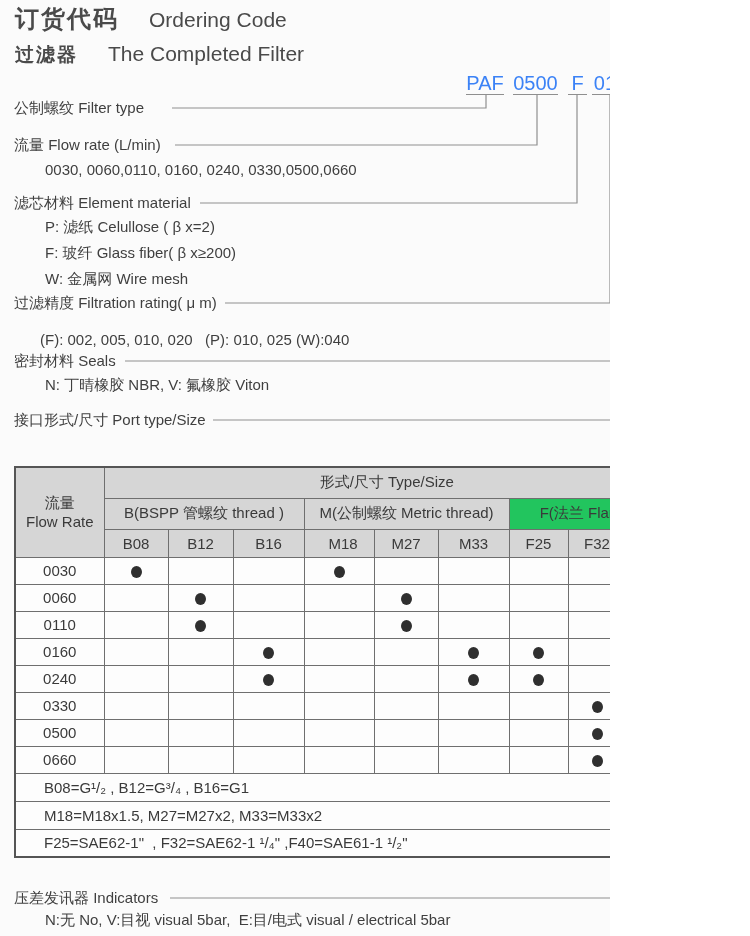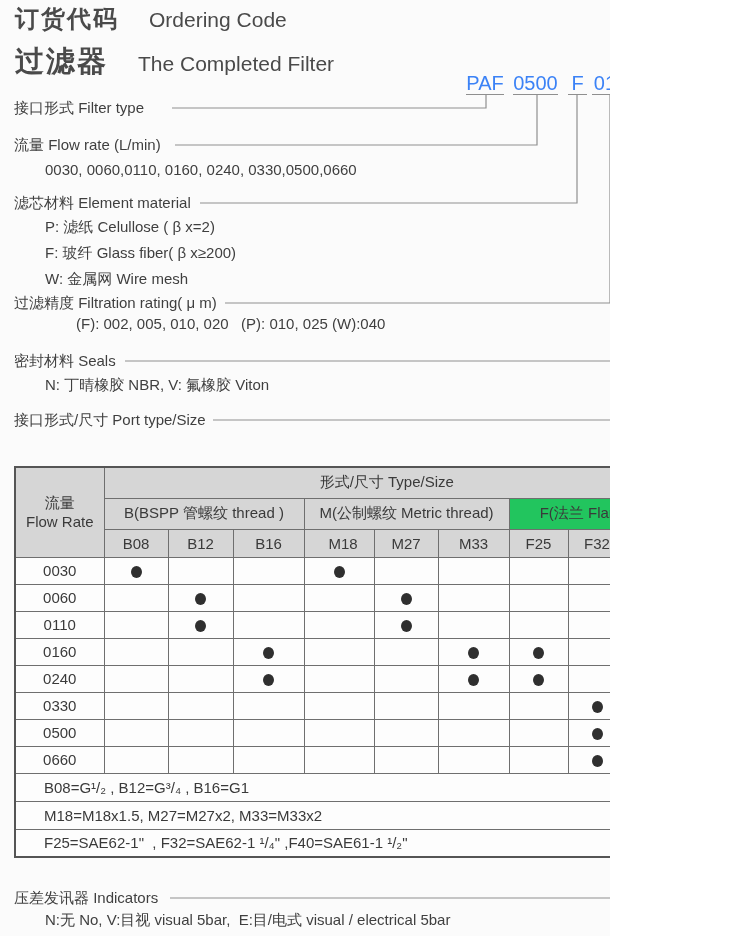--- a/index.html
+++ b/index.html
@@ -12,21 +12,21 @@
     font-family: "Liberation Sans", "DejaVu Sans", sans-serif;
     color: #3c3c3c;
   }
   .overlay { position:absolute; left:0; top:0; }
   .leader { fill:none; stroke:#8f8f8f; stroke-width:1.2; }
 
   .title-row { position:absolute; left:15px; white-space:nowrap; }
   .t1 { top:3px; }
   .t2 { top:42px; }
   .title-cn { font-size:24px; font-weight:bold; color:#4a4a4a; letter-spacing:2px; }
-  .t2 .title-cn { font-size:29px; }
+  .t2 .title-cn { font-size:19px; }
   .title-en { font-size:21px; color:#4a4a4a; margin-left:30px; }
 
   .code-seg {
     position:absolute;
     top:72px;
     height:20px;
     font-size:20px;
     color:#3b82f6;
     text-align:center;
     border-bottom:1.5px solid #8f8f8f;
@@ -90,32 +90,32 @@
   </div>
 
   <span class="code-seg" style="left:466px;width:38px;">PAF</span>
   <span class="code-seg" style="left:513px;width:45px;">0500</span>
   <span class="code-seg" style="left:568px;width:19px;">F</span>
   <span class="code-seg" style="left:592px;width:37px;">010</span>
   <span class="code-seg" style="left:643px;width:21px;">N</span>
   <span class="code-seg" style="left:679px;width:40px;">F40</span>
   <span class="code-seg" style="left:721px;width:20px;">V</span>
 
-  <div class="lbl" style="top:100px;">接口形式 Filter type</div>
+  <div class="lbl" style="top:100px;">公制螺纹 Filter type</div>
 
   <div class="lbl" style="top:137px;">流量 Flow rate (L/min)</div>
   <div class="sub" style="top:162px;text-align:right;">0030, 0060,0110, 0160, 0240, 0330,0500,0660</div>
 
   <div class="lbl" style="top:195px;">滤芯材料 Element material</div>
   <div class="sub" style="top:219px;">P: 滤纸 Celullose ( β x=2)</div>
   <div class="sub" style="top:245px;">F: 玻纤 Glass fiber( β x≥200)</div>
   <div class="sub" style="top:271px;">W: 金属网 Wire mesh</div>
 
   <div class="lbl" style="top:295px;">过滤精度 Filtration rating( μ m)</div>
-  <div class="sub" style="top:316px;left:40px;margin-left:36px;">(F): 002, 005, 010, 020   (P): 010, 025 (W):040</div>
+  <div class="sub" style="top:332px;left:40px;">(F): 002, 005, 010, 020   (P): 010, 025 (W):040</div>
 
   <div class="lbl" style="top:353px;">密封材料 Seals</div>
   <div class="sub" style="top:377px;">N: 丁晴橡胶 NBR, V: 氟橡胶 Viton</div>
 
   <div class="lbl" style="top:412px;">接口形式/尺寸 Port type/Size</div>
 
   <div class="tablewrap">
     <table class="avail">
       <colgroup>
         <col style="width:89px">

